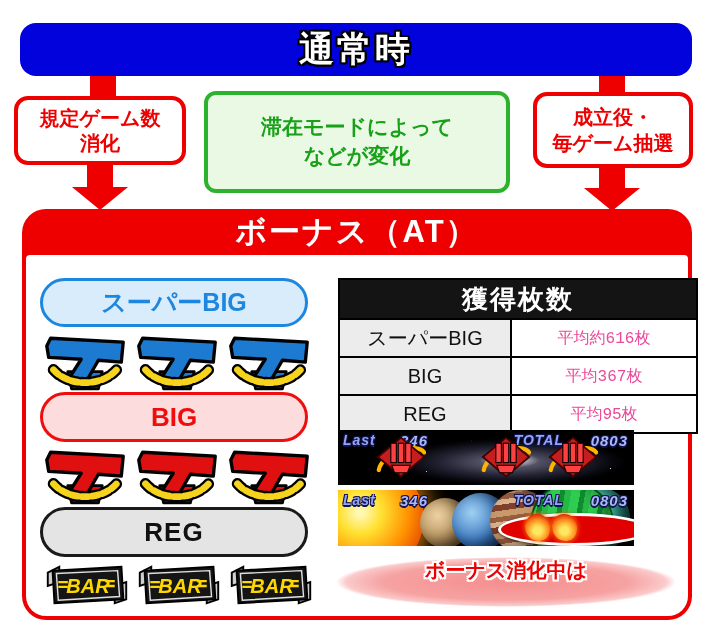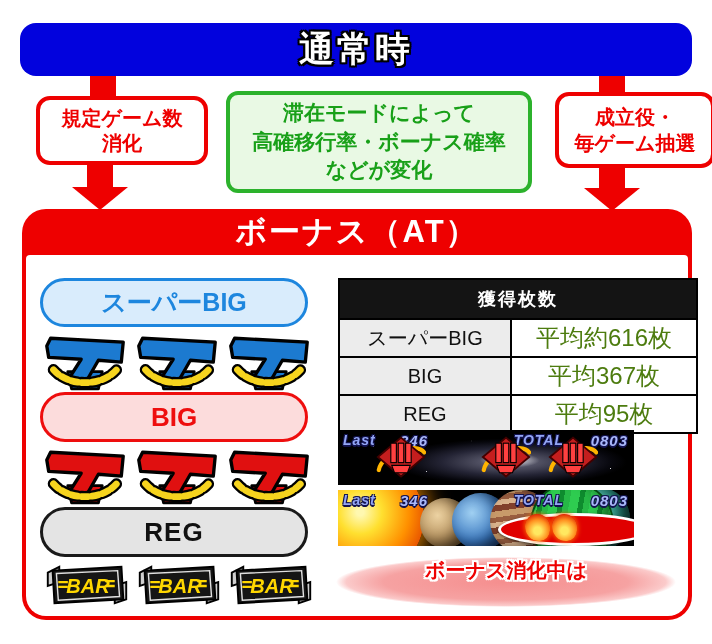--- a/index.html
+++ b/index.html
@@ -10,21 +10,21 @@
   
   .top-banner { position:absolute; left:20px; top:23px; width:672px; height:53px;
     background:#0202dd; border-radius:16px; display:flex; align-items:center; justify-content:center; }
   .top-banner span { color:#fff; font-size:35px; font-weight:bold; letter-spacing:3px;
     text-shadow:-2px -2px 0 #000,2px -2px 0 #000,-2px 2px 0 #000,2px 2px 0 #000,0 -2px 0 #000,0 2px 0 #000,-2px 0 0 #000,2px 0 0 #000; }
 
   .stub { position:absolute; width:26px; background:#ee0000; }
 
   .flow-box { position:absolute; border:4px solid #ee0000; border-radius:14px; background:#fff;
     display:flex; flex-direction:column; justify-content:center; text-align:center;
-    font-weight:bold; color:#ee0000;margin-left:22px; }
+    font-weight:bold; color:#ee0000; }
   #box-left  { left:14px;  top:96px; width:172px; height:69px; font-size:20px; line-height:1.25; }
   #box-center{ left:204px; top:91px; width:306px; height:102px; border-color:#2cb22c; background:#e9f9e4;
                color:#18a018; font-size:21px; line-height:1.38; border-radius:12px; }
   #box-right { left:533px; top:92px; width:160px; height:76px; font-size:20px; line-height:1.3; }
 
   .arrow-stem { position:absolute; width:26px; background:#ee0000; }
   .arrow-head { position:absolute; width:0; height:0;
     border-left:28px solid transparent; border-right:28px solid transparent; border-top:23px solid #ee0000; }
 
   
@@ -43,26 +43,26 @@
   #pill-big      { top:183px; height:50px; background:#fcdcdc; border:3px solid #ee0e0e; color:#ee0e0e; font-size:26px; }
   #pill-reg      { top:298px; height:50px; background:#e4e4e4; border:3px solid #1a1a1a; color:#111;    font-size:26px; letter-spacing:1px; }
 
   .seven { position:absolute; width:86px; height:64px; }
   .seven.blue { color:#1c7ad0; }
   .seven.red  { color:#e01010; }
   .barsym { position:absolute; width:86px; height:44px; }
 
   
   .ptable { position:absolute; left:316px; top:69px; width:360px; border:2px solid #000; background:#fff; }
-  .ptable-header { height:38px; background:#141414; color:#fff; font-size:18px; font-weight:bold;
+  .ptable-header { height:38px; background:#141414; color:#fff; font-size:26px; font-weight:bold;
     display:flex; align-items:center; justify-content:center; letter-spacing:2px; }
   .prow { display:flex; border-top:2px solid #000; height:38px; }
   .prow .pcell-l { width:172px; background:#ececec; border-right:2px solid #000;
     display:flex; align-items:center; justify-content:center; font-size:20px; color:#111; }
-  .prow .pcell-r { flex:1; display:flex; align-items:center; justify-content:center; font-size:24px; color:#4d7c0f; }
+  .prow .pcell-r { flex:1; display:flex; align-items:center; justify-content:center; font-size:16px; color:#ec4899;font-family:Liberation Mono, monospace; }
 
   
   .shot { position:absolute; left:316px; width:296px; background:#000; overflow:hidden; }
   #shot-galaxy  { top:221px; height:55px;
     background-color:#000;
     background-image:
       radial-gradient(ellipse 40px 10px at 58% 55%, rgba(255,255,255,.95), rgba(255,255,255,0) 75%),
       radial-gradient(ellipse 150px 30px at 58% 58%, rgba(210,210,245,.55), rgba(130,130,190,.28) 45%, rgba(60,60,110,.12) 68%, rgba(0,0,0,0) 78%),
       radial-gradient(circle 1.2px at 12% 30%, #fff 40%, rgba(0,0,0,0) 60%),
       radial-gradient(circle 1.2px at 30% 75%, #ddd 40%, rgba(0,0,0,0) 60%),
@@ -145,21 +145,20 @@
 
   <div class="stub" style="left:90px; top:76px; height:21px;"></div>
   <div class="stub" style="left:599px; top:76px; height:21px;"></div>
 
   <div class="flow-box" id="box-left">
     <div>規定ゲーム数</div>
     <div>消化</div>
   </div>
   <div class="flow-box" id="box-center">
     <div>滞在モードによって</div>
-    <div>高確移行率・ボーナス確率</div>
     <div>などが変化</div>
   </div>
   <div class="flow-box" id="box-right">
     <div>成立役・</div>
     <div>毎ゲーム抽選</div>
   </div>
 
   <div class="arrow-stem" style="left:87px; top:164px; height:23px;"></div>
   <div class="arrow-head" style="left:72px; top:187px;"></div>
   <div class="arrow-stem" style="left:599px; top:167px; height:21px;"></div>

